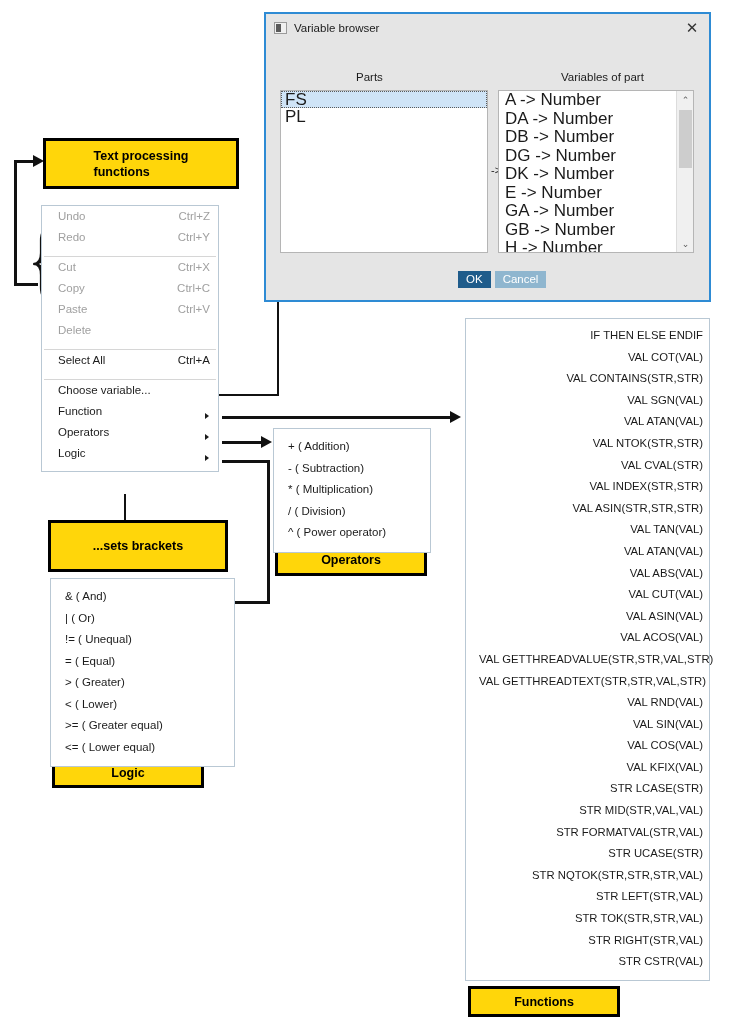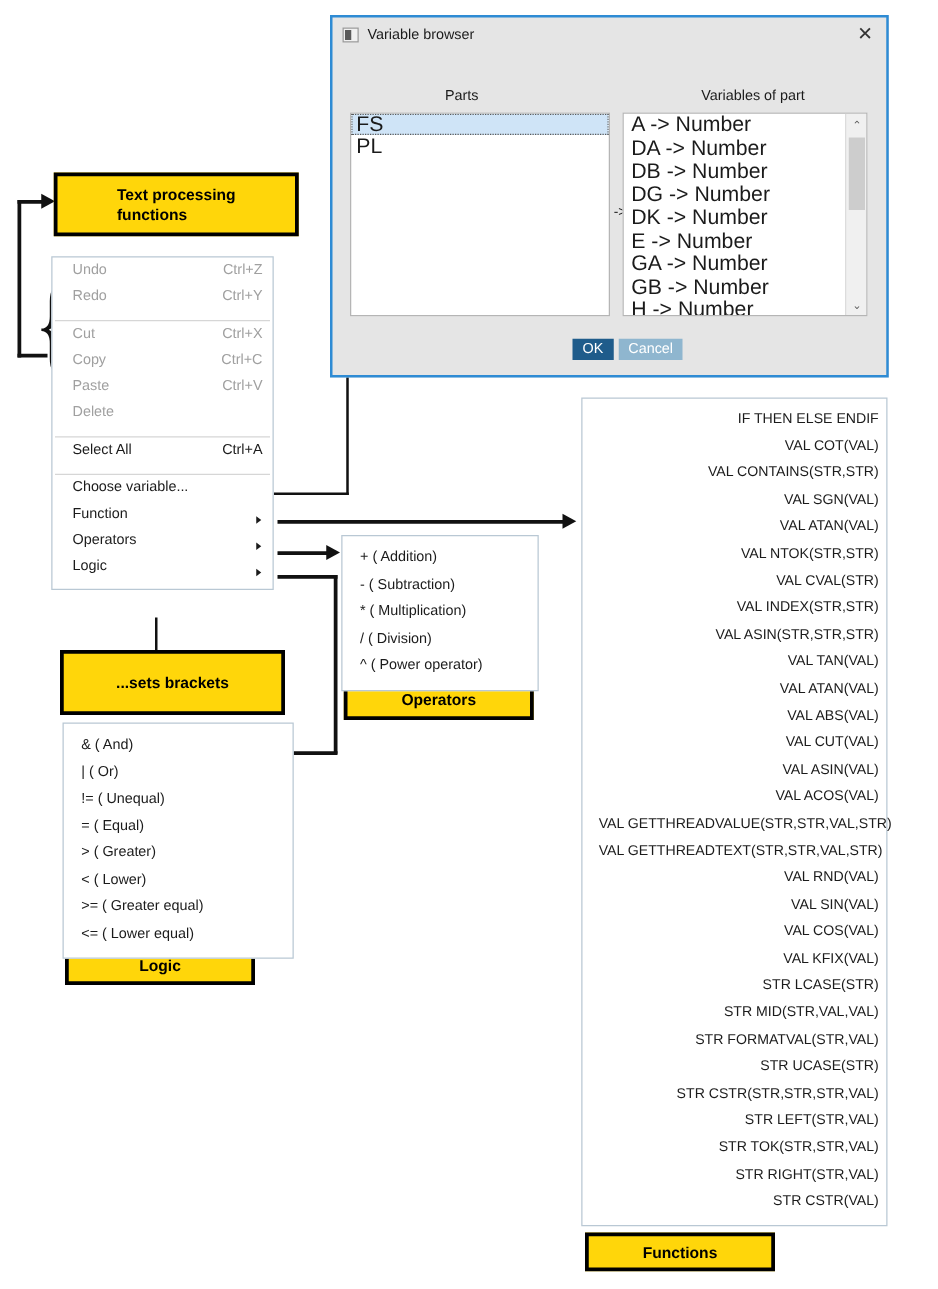--- a/index.html
+++ b/index.html
@@ -378,20 +378,20 @@
     <div class="pi">VAL GETTHREADVALUE(STR,STR,VAL,STR)</div>
     <div class="pi">VAL GETTHREADTEXT(STR,STR,VAL,STR)</div>
     <div class="pi">VAL RND(VAL)</div>
     <div class="pi">VAL SIN(VAL)</div>
     <div class="pi">VAL COS(VAL)</div>
     <div class="pi">VAL KFIX(VAL)</div>
     <div class="pi">STR LCASE(STR)</div>
     <div class="pi">STR MID(STR,VAL,VAL)</div>
     <div class="pi">STR FORMATVAL(STR,VAL)</div>
     <div class="pi">STR UCASE(STR)</div>
-    <div class="pi">STR CSTR(STR,STR,STR,VAL)</div>
+    <div class="pi">STR NQTOK(STR,STR,STR,VAL)</div>
     <div class="pi">STR LEFT(STR,VAL)</div>
     <div class="pi">STR TOK(STR,STR,VAL)</div>
     <div class="pi">STR RIGHT(STR,VAL)</div>
     <div class="pi">STR CSTR(VAL)</div>
   </div>
 
 </div>
 
 </body></html>

